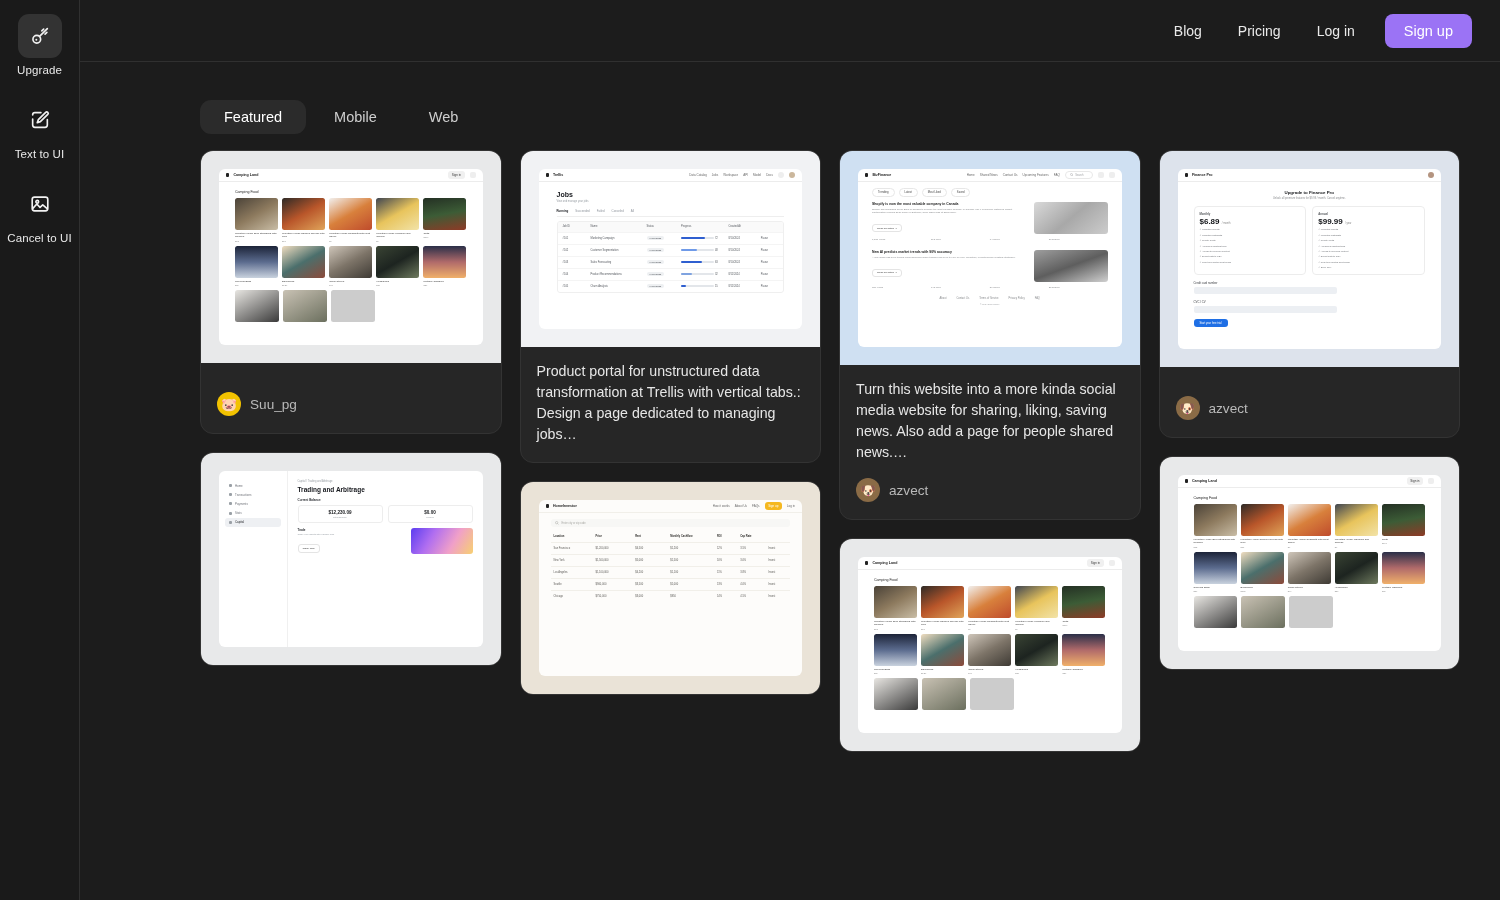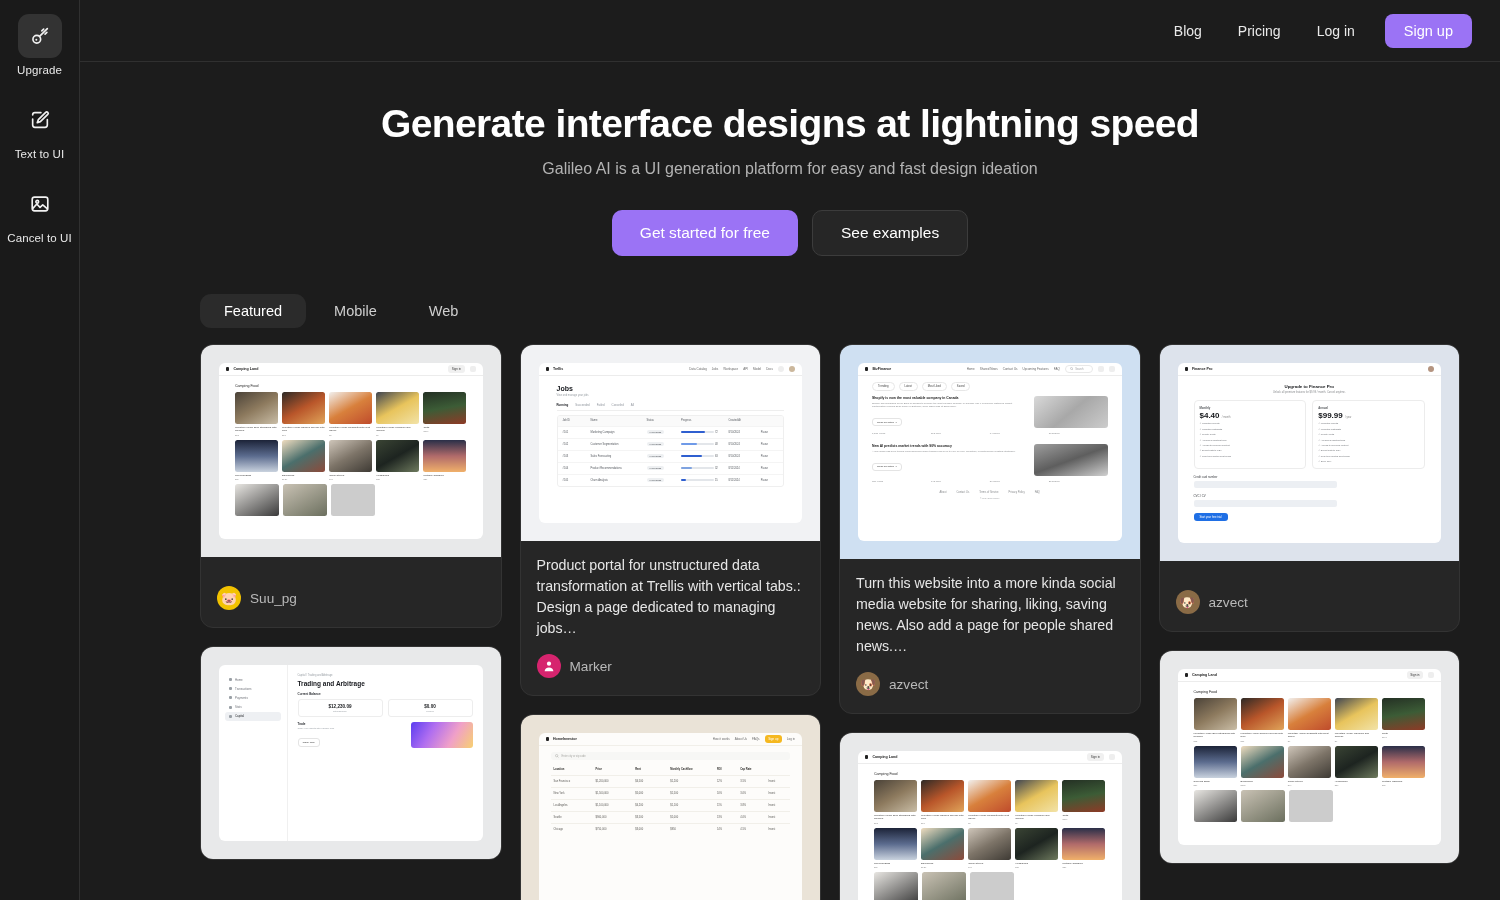--- a/index.html
+++ b/index.html
@@ -264,28 +264,20 @@
 
   <div class="main">
 
     <div class="topbar">
       <div class="nav-link">Blog</div>
       <div class="nav-link">Pricing</div>
       <div class="nav-link">Log in</div>
       <button class="signup-btn">Sign up</button>
     </div>
 
-    <div class="hero">
-      <h1>Generate interface designs at lightning speed</h1>
-      <p>Galileo AI is a UI generation platform for easy and fast design ideation</p>
-      <div class="cta-row">
-        <button class="btn-primary">Get started for free</button>
-        <button class="btn-secondary">See examples</button>
-      </div>
-    </div>
 
     <div class="tabs">
       <div class="tab active">Featured</div>
       <div class="tab">Mobile</div>
       <div class="tab">Web</div>
     </div>
 
     <div class="grid">
 
       <div class="col">
@@ -515,29 +507,20 @@
                       <div class="tr-td c4">8/11/2024</div>
                       <div class="tr-td c5">Pause</div>
                     </div>
                   </div>
                 </div>
               </div>
             </div>
           </div>
           <div class="card-body">
             <div class="card-desc">Product portal for unstructured data transformation at Trellis with vertical tabs.: Design a page dedicated to managing jobs…</div>
-            <div class="card-author">
-              <div class="avatar" style="background:#d6246e">
-                <svg width="14" height="14" viewBox="0 0 24 24" fill="#fff">
-                    <circle cx="12" cy="8" r="3.6"></circle>
-                    <path d="M4.5 21c0-4.2 3.4-6.6 7.5-6.6s7.5 2.4 7.5 6.6z"></path>
-                  </svg>
-              </div>
-              <div class="author-name">Marker</div>
-            </div>
           </div>
         </div>
 
         <div class="card">
           <div class="thumb" style="background:#eae3d7; height:212px">
             <div class="thumb-inner" style="background:#fdfcfa">
               <div class="mk">
                 <div class="mk-bar" style="border-color:#f1efe9">
                   <div class="mk-sq"></div>
                   <div class="mk-logo">Homelnvestor</div>
@@ -796,21 +779,21 @@
                   <div class="mk-navs">
                     <div class="mk-chip" style="border-radius:50%;background:#b49480"></div>
                   </div>
                 </div>
                 <div class="fn-wrap">
                   <div class="fn-h">Upgrade to Finance Pro</div>
                   <div class="fn-s">Unlock all premium features for $9.99 / month. Cancel anytime.</div>
                   <div class="fn-plans">
                     <div class="fn-plan">
                       <div class="fn-pt">Monthly</div>
-                      <div class="fn-pr"><span>$4.40</span> <span class="fn-per">/ month</span></div>
+                      <div class="fn-pr"><span>$6.89</span> <span class="fn-per">/ month</span></div>
                       <div class="fn-li">✓ <span>Unlimited reports</span></div>
                       <div class="fn-li">✓ <span>Unlimited watchlists</span></div>
                       <div class="fn-li">✓ <span>Priority alerts</span></div>
                       <div class="fn-li">✓ <span>Advanced charting tools</span></div>
                       <div class="fn-li">✓ <span>Access to premium content</span></div>
                       <div class="fn-li">✓ <span>Export data to CSV</span></div>
                       <div class="fn-li">✓ <span>Real-time quotes and trends</span></div>
                     </div>
                     <div class="fn-plan">
                       <div class="fn-pt">Annual</div>

